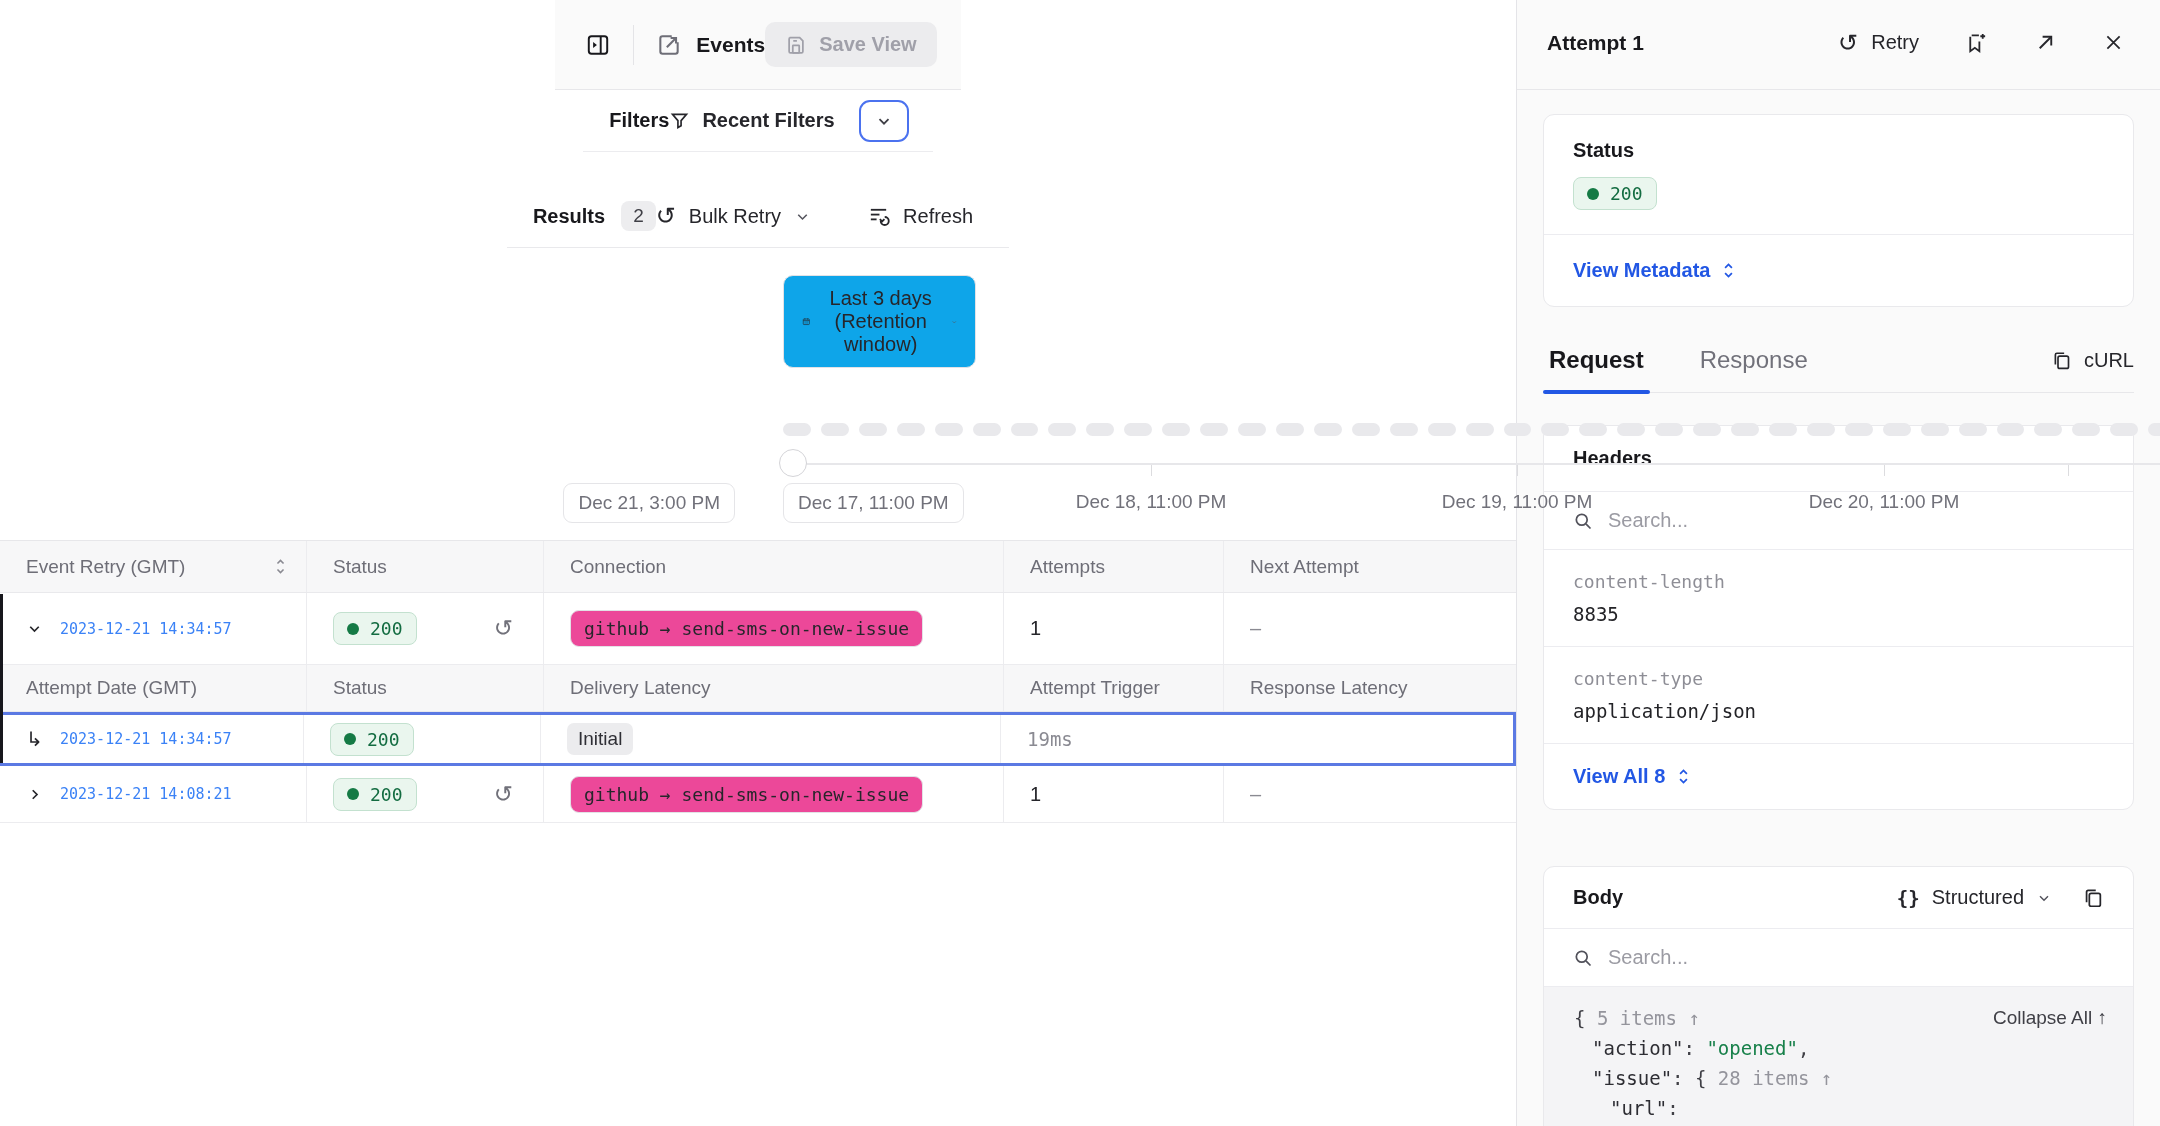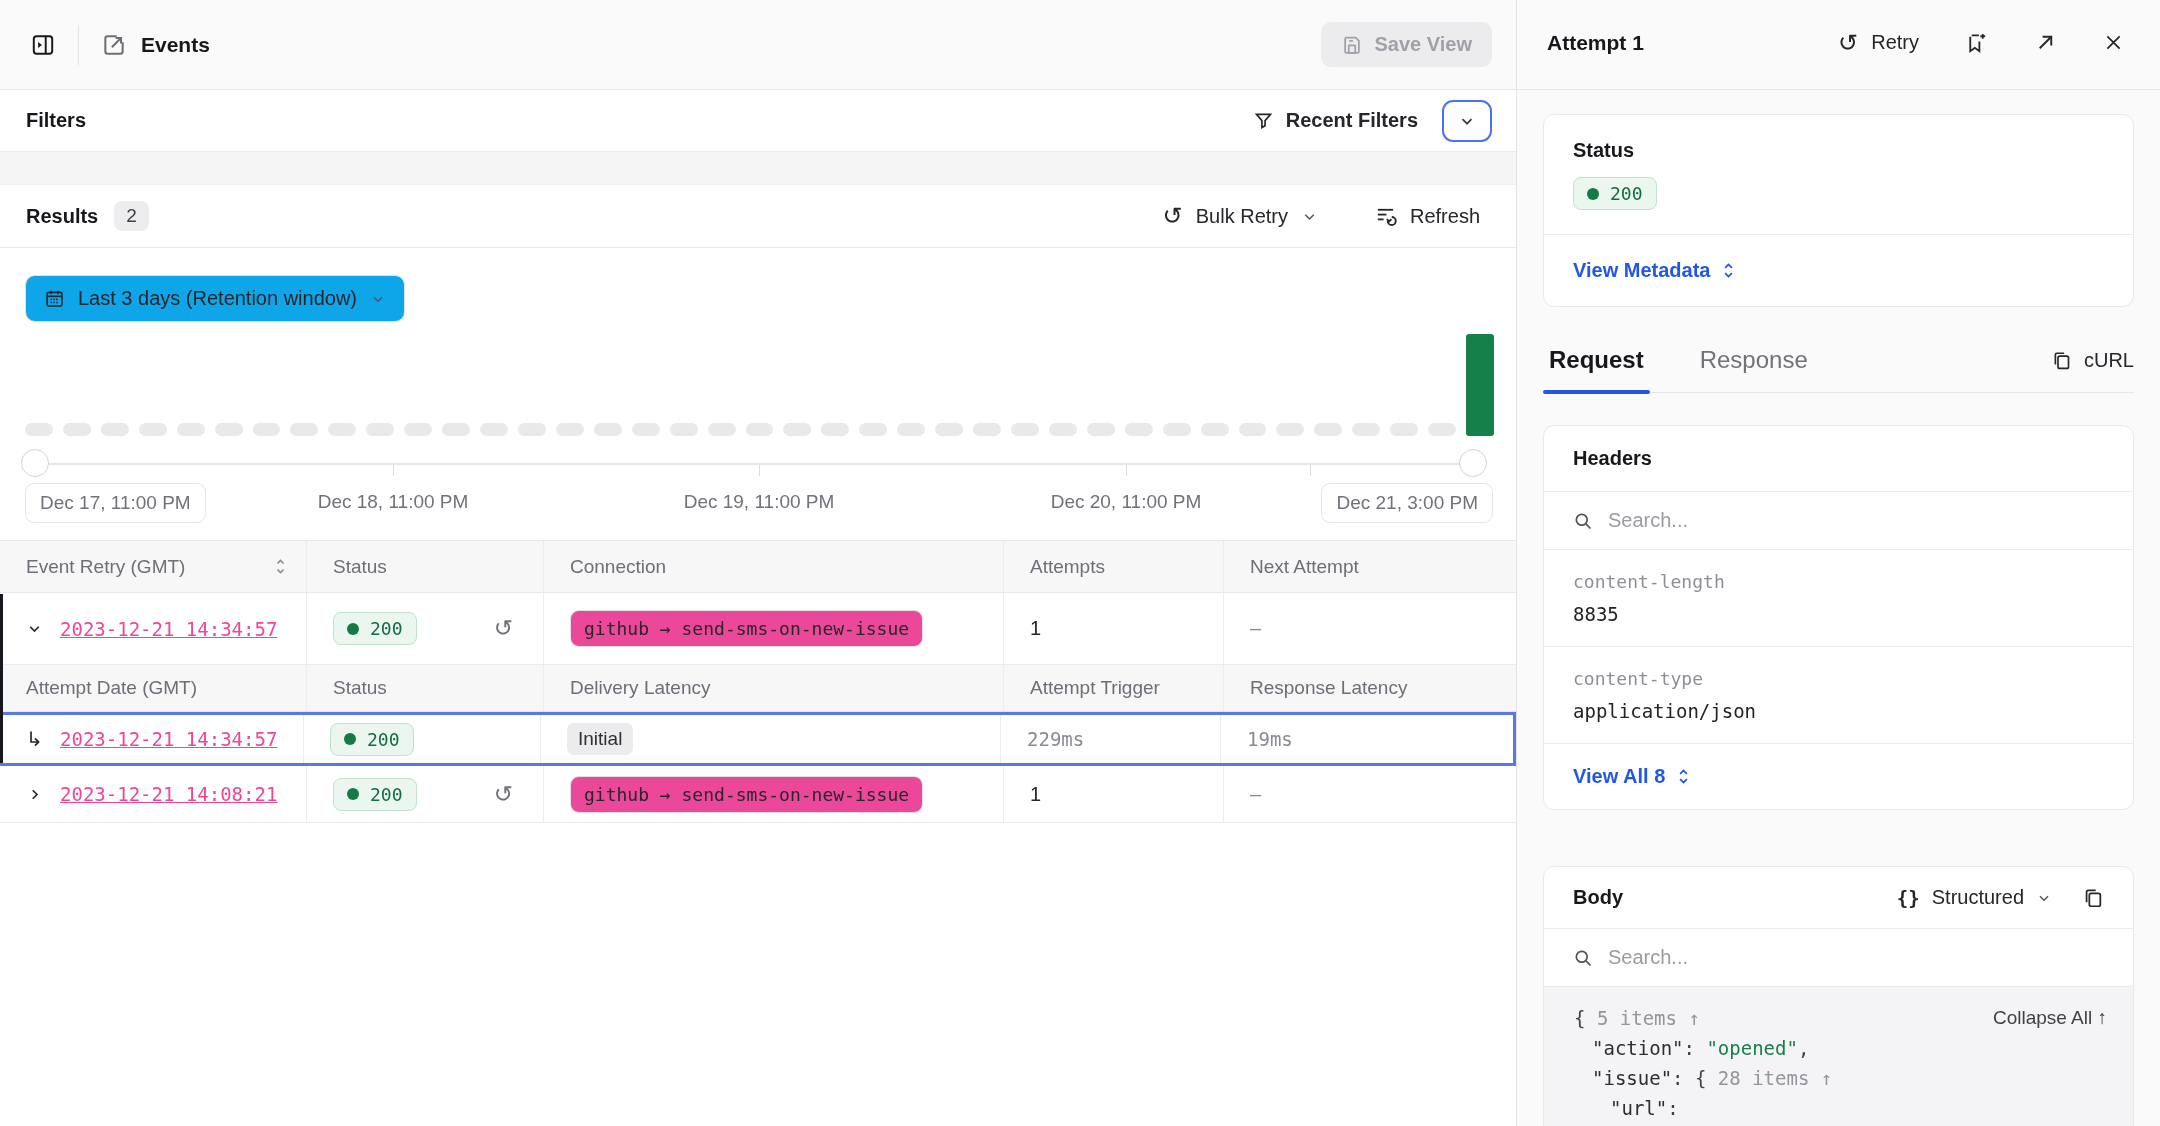--- a/index.html
+++ b/index.html
@@ -3,21 +3,21 @@
 <meta charset="utf-8">
 <style>
   * { margin:0; padding:0; box-sizing:border-box; }
   html,body { width:2160px; height:1126px; overflow:hidden; }
   body { font-family:"Liberation Sans",sans-serif; font-size:20px; color:#18181c; background:#fff; }
   .mono { font-family:"DejaVu Sans Mono",monospace; }
   svg { display:block; }
   button { font:inherit; background:none; border:none; cursor:pointer; color:inherit; }
 
   .app { display:flex; width:2160px; height:1126px; }
-  .main { width:1517px; border-right:1px solid #e4e4e8; display:flex; flex-direction:column; background:#fff; }
+  .main { width:1517px; border-right:1px solid #e4e4e8; display:flex; flex-direction:column; background:#fff;align-items:center; }
   .panel { flex:1; background:#fafafa; display:flex; flex-direction:column; }
 
   
   .topbar { height:90px; background:#fafafa; border-bottom:1px solid #e7e7ea; display:flex; align-items:center; padding:0 24px 0 30px; flex:none; }
   .vsep { width:1px; height:40px; background:#e4e4e7; margin:0 22px; }
   .topbar-title { font-weight:700; font-size:21px; margin-left:14px; }
   .save-view { display:flex; align-items:center; gap:12px; margin-left:auto; background:#ececee; color:#a0a0a9; border-radius:10px; padding:11px 20px; font-weight:600; font-size:20px; }
 
   
   .filters-row { height:62px; background:#fff; border-bottom:1px solid #ececef; display:flex; align-items:center; padding:0 24px 0 26px; flex:none; }
@@ -55,21 +55,21 @@
   .trow > div { display:flex; align-items:center; padding-left:26px; border-right:1px solid #ececef; min-height:0; }
   .trow > div:last-child { border-right:none; }
   .thead { height:52px; background:#f7f7f8; border-bottom:1px solid #e9e9ec; color:#6e6e77; font-size:19px; }
   .erow { height:72px; background:#fff; border-bottom:1px solid #ececef; }
   .nhead { height:47px; }
   .arow { height:54px; background:#fff; border:3px solid #5b79e3; border-left:none; grid-template-columns:304px 237px 460px 220px 286px; }
   .arow > div:first-child { border-left:3px solid #17171d; padding-left:23px; }
   .erow3 { height:57px; background:#fff; border-bottom:1px solid #ececef; }
   .accent { position:absolute; left:0; top:53px; width:3px; height:146px; background:#17171d; }
   .expander { width:34px; color:#26262b; display:flex; align-items:center; }
-  .date-txt { color:#ec4899; font-size:19px;text-decoration:underline; }
+  .date-txt { color:#3b82f6; font-size:15px; }
   .status-cell { justify-content:space-between; padding-right:30px; }
   .badge { display:inline-flex; align-items:center; gap:11px; background:#eaf6ee; border:1px solid #c3e1cf; border-radius:8px; padding:5px 13px; font-family:"DejaVu Sans Mono",monospace; font-size:18px; color:#136c41; }
   .badge .dot { width:12px; height:12px; border-radius:50%; background:#157a45; }
   .row-retry { font-size:23px; color:#71717a; }
   .conn-tag { display:inline-block; border:1px solid #e2e2e6; border-radius:9px; padding:7px 13px; font-family:"DejaVu Sans Mono",monospace; font-size:18px; color:#26262b; background:#ec4899; }
   .init-tag { display:inline-block; background:#ececee; border-radius:7px; padding:5px 11px; font-size:19px; color:#2f2f35; }
   .num-txt { font-size:20px; color:#26262b; }
   .dash-txt { color:#8a8a92; font-size:20px; }
   .lat-txt { color:#8a8a92; font-size:19px; }
   .sort-icon { margin-left:auto; margin-right:18px; color:#8a8a92; }
@@ -345,23 +345,20 @@
         <div class="status-cell">
           <span class="badge">
               <span class="dot"></span>
               <span>200</span>
             </span>
         </div>
         <div>
             <span class="init-tag">Initial</span>
           </div>
         <div>
-            <span class="mono lat-txt">229ms</span>
-          </div>
-        <div>
             <span class="mono lat-txt">19ms</span>
           </div>
       </div>
 
       <div class="trow erow erow3">
         <div>
           <span class="expander">
             <svg width="17" height="17" viewBox="0 0 24 24" fill="none" stroke="#26262b" stroke-width="2.4">
                 <path d="M9.5 6 L15.5 12 L9.5 18"></path>
               </svg>

